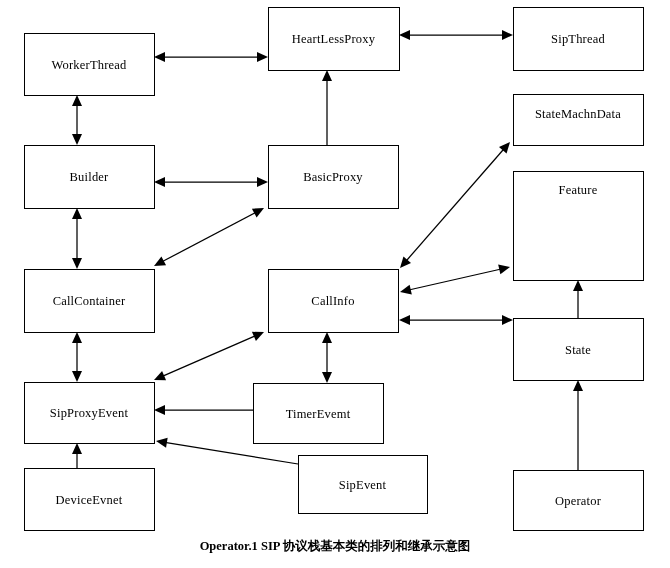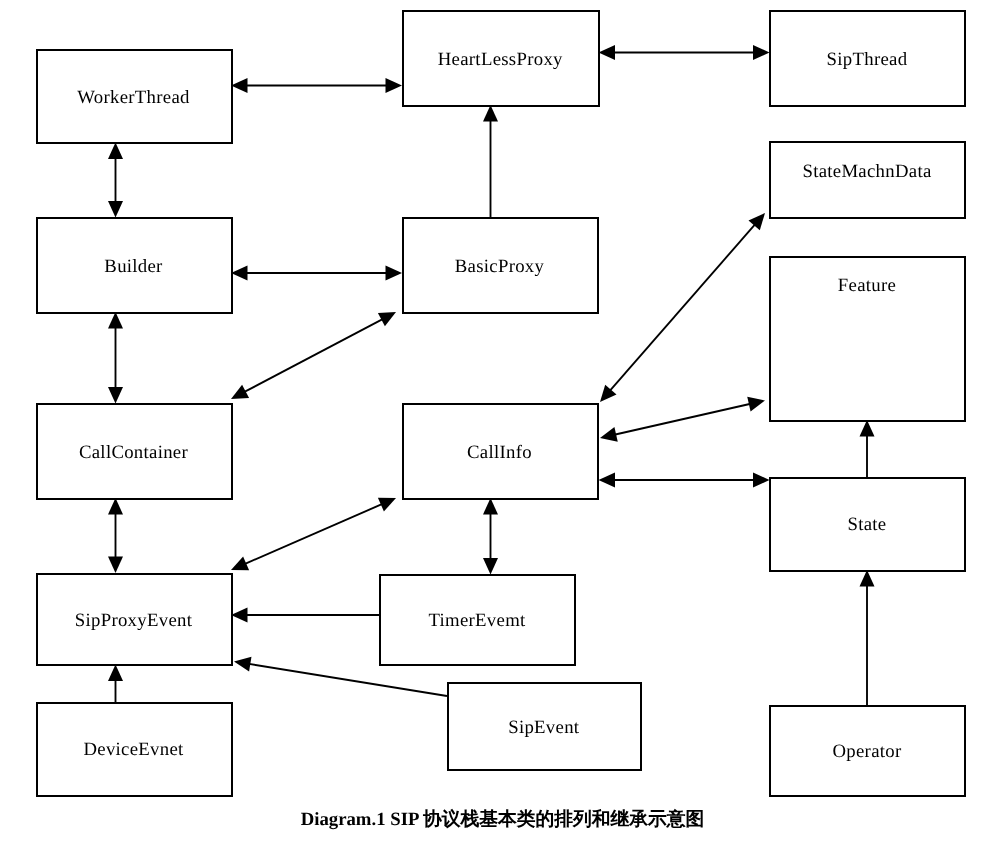--- a/index.html
+++ b/index.html
@@ -212,14 +212,14 @@
         <g>
           <rect x="298.5" y="455.5" width="129" height="58" class="node-rect"></rect>
           <text x="362.5" y="488.5" class="node-label">SipEvent</text>
         </g>
         <g>
           <rect x="513.5" y="470.5" width="130" height="60" class="node-rect"></rect>
           <text x="578" y="504.5" class="node-label">Operator</text>
         </g>
       </g>
   </svg>
-  <div class="caption">Diagram.1 SIP 协议栈基本类的排列和继承示意图</div>
+  <div class="caption">Operator.1 SIP 协议栈基本类的排列和继承示意图</div>
 </div>
 
 </body></html>

